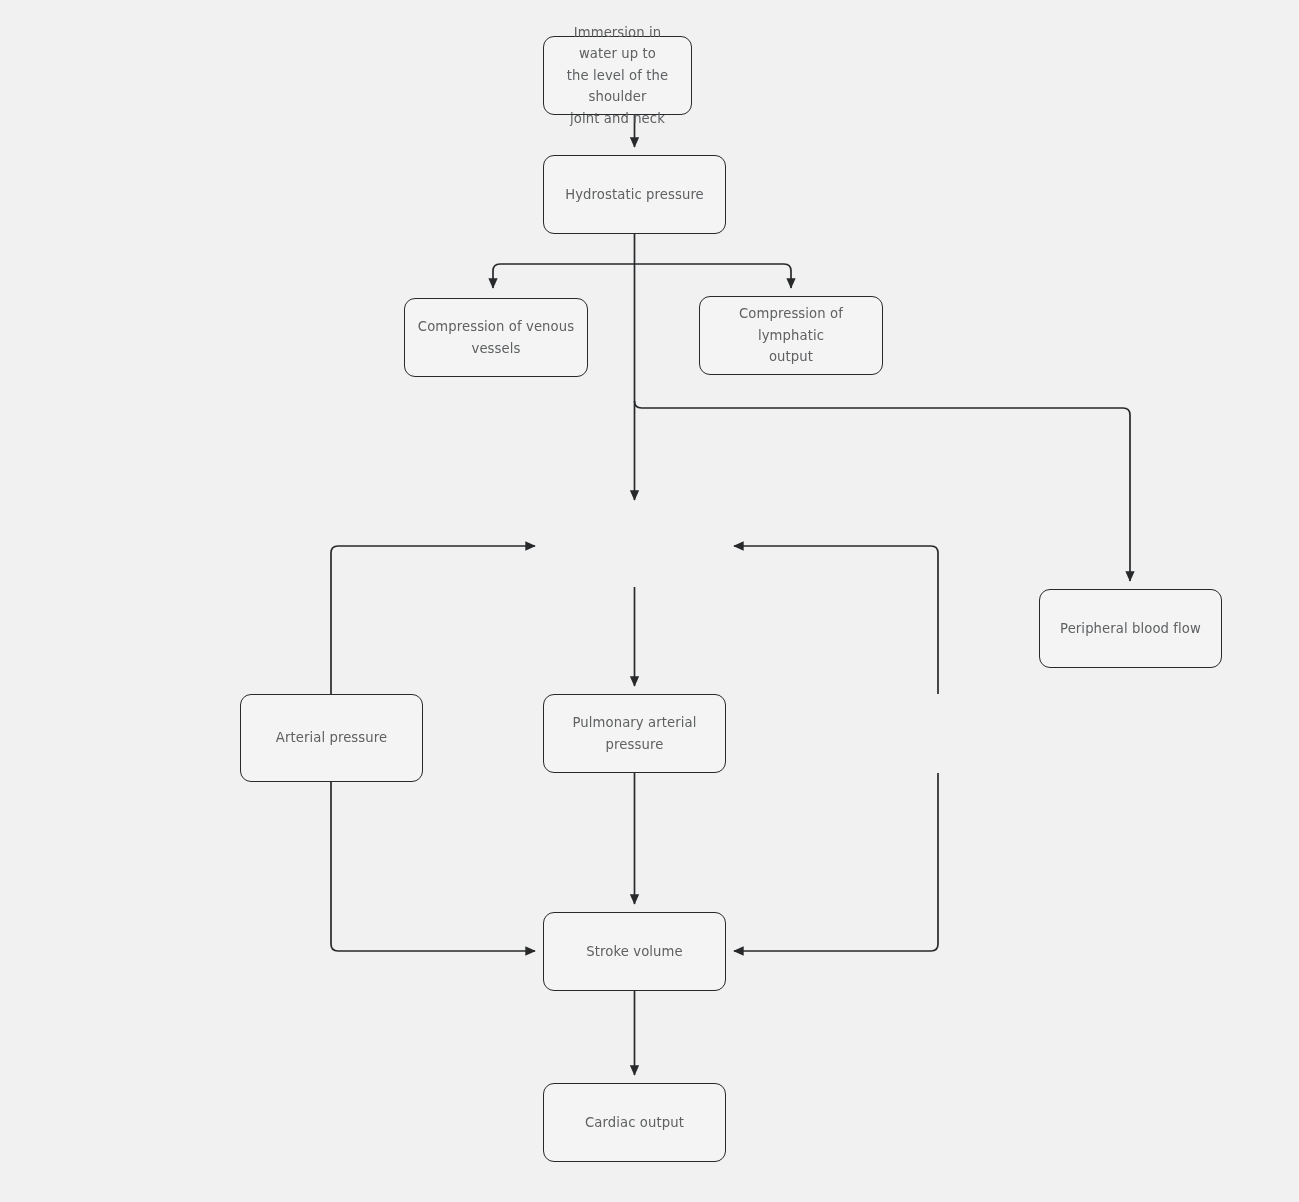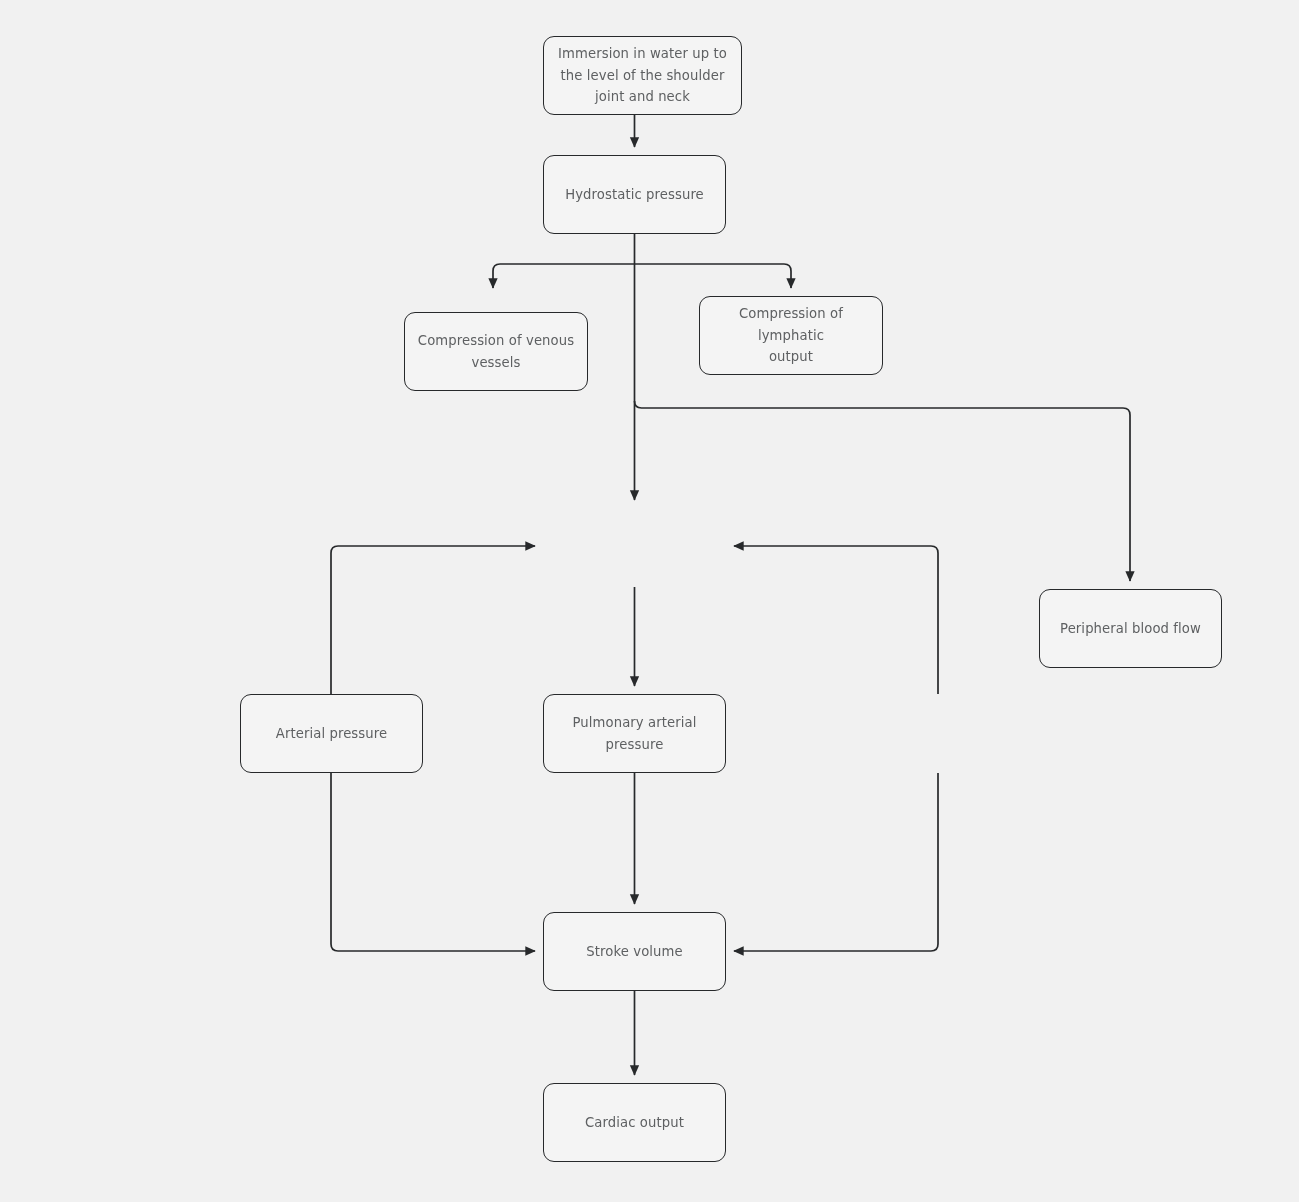--- a/index.html
+++ b/index.html
@@ -83,46 +83,46 @@
 
       <path d="M 331 773 L 331 944 Q 331 951 338 951 L 535 951" marker-end="url(#arrow)"></path>
 
       <path d="M 938 773 L 938 944 Q 938 951 931 951 L 734 951" marker-end="url(#arrow)"></path>
 
       <path d="M 634.5 991 L 634.5 1075" marker-end="url(#arrow)"></path>
 
     </g>
   </svg>
 
-  <div class="node" style="left:543px; top:36px; width:199px; height:79px;">
+  <div class="node" style="left:543px; top:36px; width:149px; height:79px;">
     <span class="node-label">Immersion in water up to
 the level of the shoulder
 joint and neck</span>
   </div>
 
   <div class="node" style="left:543px; top:155px; width:183px; height:79px;text-align:right;">
     <span class="node-label">Hydrostatic pressure</span>
   </div>
 
-  <div class="node" style="left:404px; top:312px; width:184px; height:79px;">
+  <div class="node" style="left:404px; top:298px; width:184px; height:79px;">
     <span class="node-label">Compression of venous
 vessels</span>
   </div>
 
   <div class="node" style="left:699px; top:296px; width:184px; height:79px;">
     <span class="node-label">Compression of lymphatic
 output</span>
   </div>
 
 
   <div class="node" style="left:1039px; top:589px; width:183px; height:79px;">
     <span class="node-label">Peripheral blood flow</span>
   </div>
 
-  <div class="node" style="left:240px; top:694px; width:183px; height:79px;">
+  <div class="node" style="left:240px; top:694px; width:183px; height:88px;">
     <span class="node-label">Arterial pressure</span>
   </div>
 
   <div class="node" style="left:543px; top:694px; width:183px; height:79px;">
     <span class="node-label">Pulmonary arterial pressure</span>
   </div>
 
 
   <div class="node" style="left:543px; top:912px; width:183px; height:79px;">
     <span class="node-label">Stroke volume</span>

